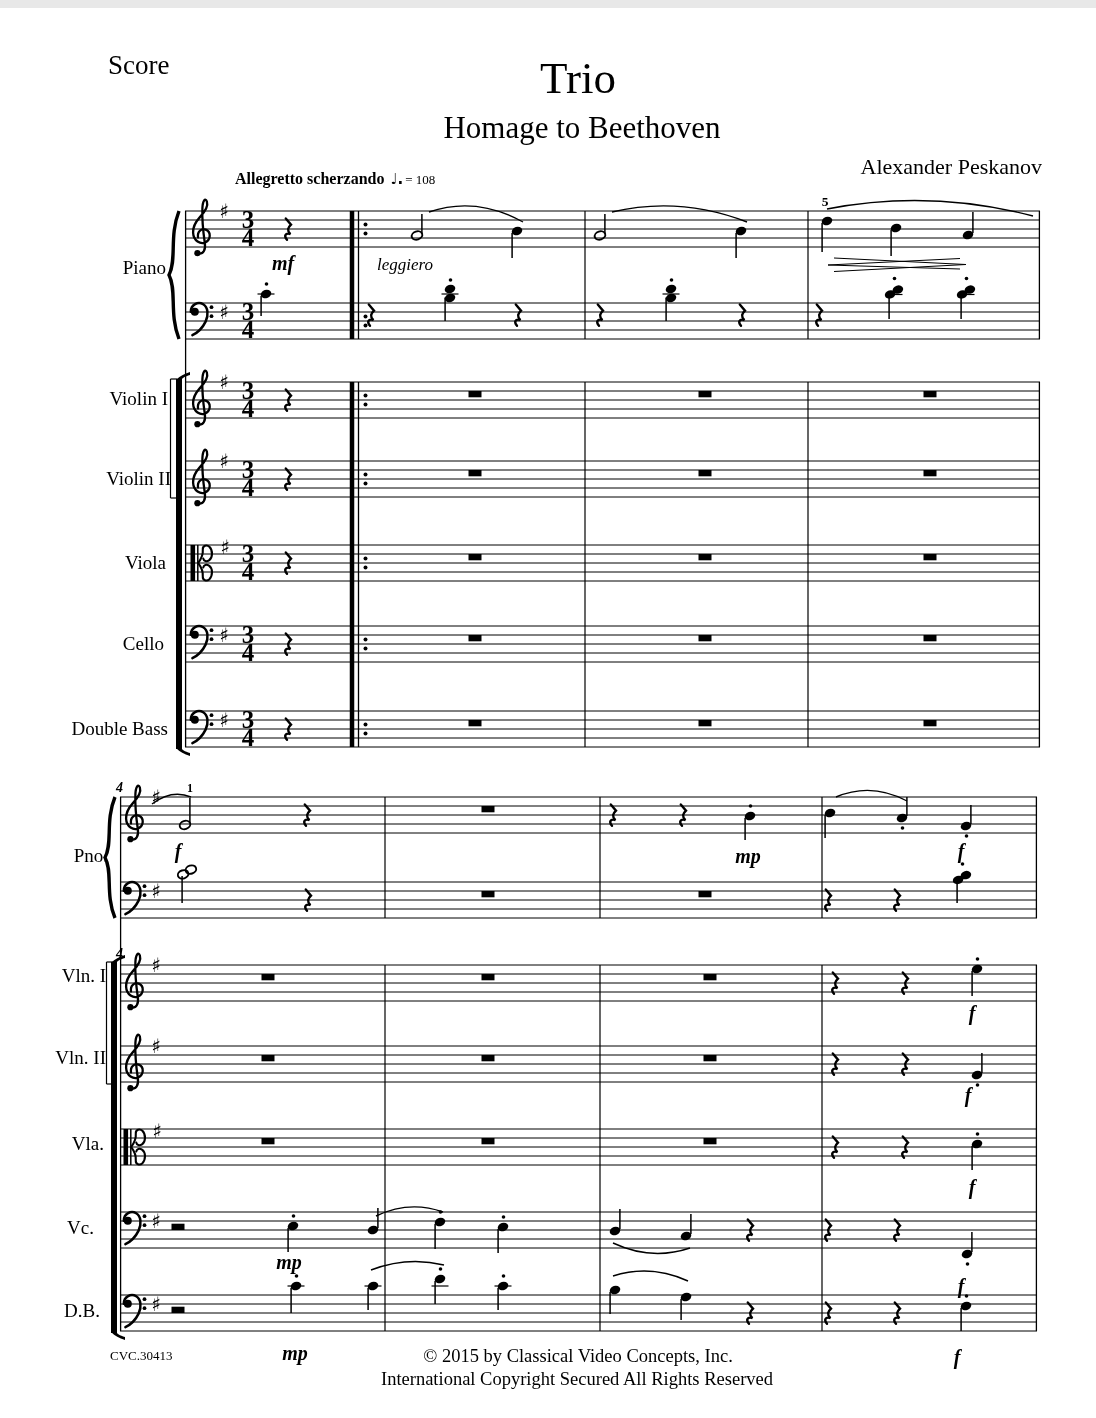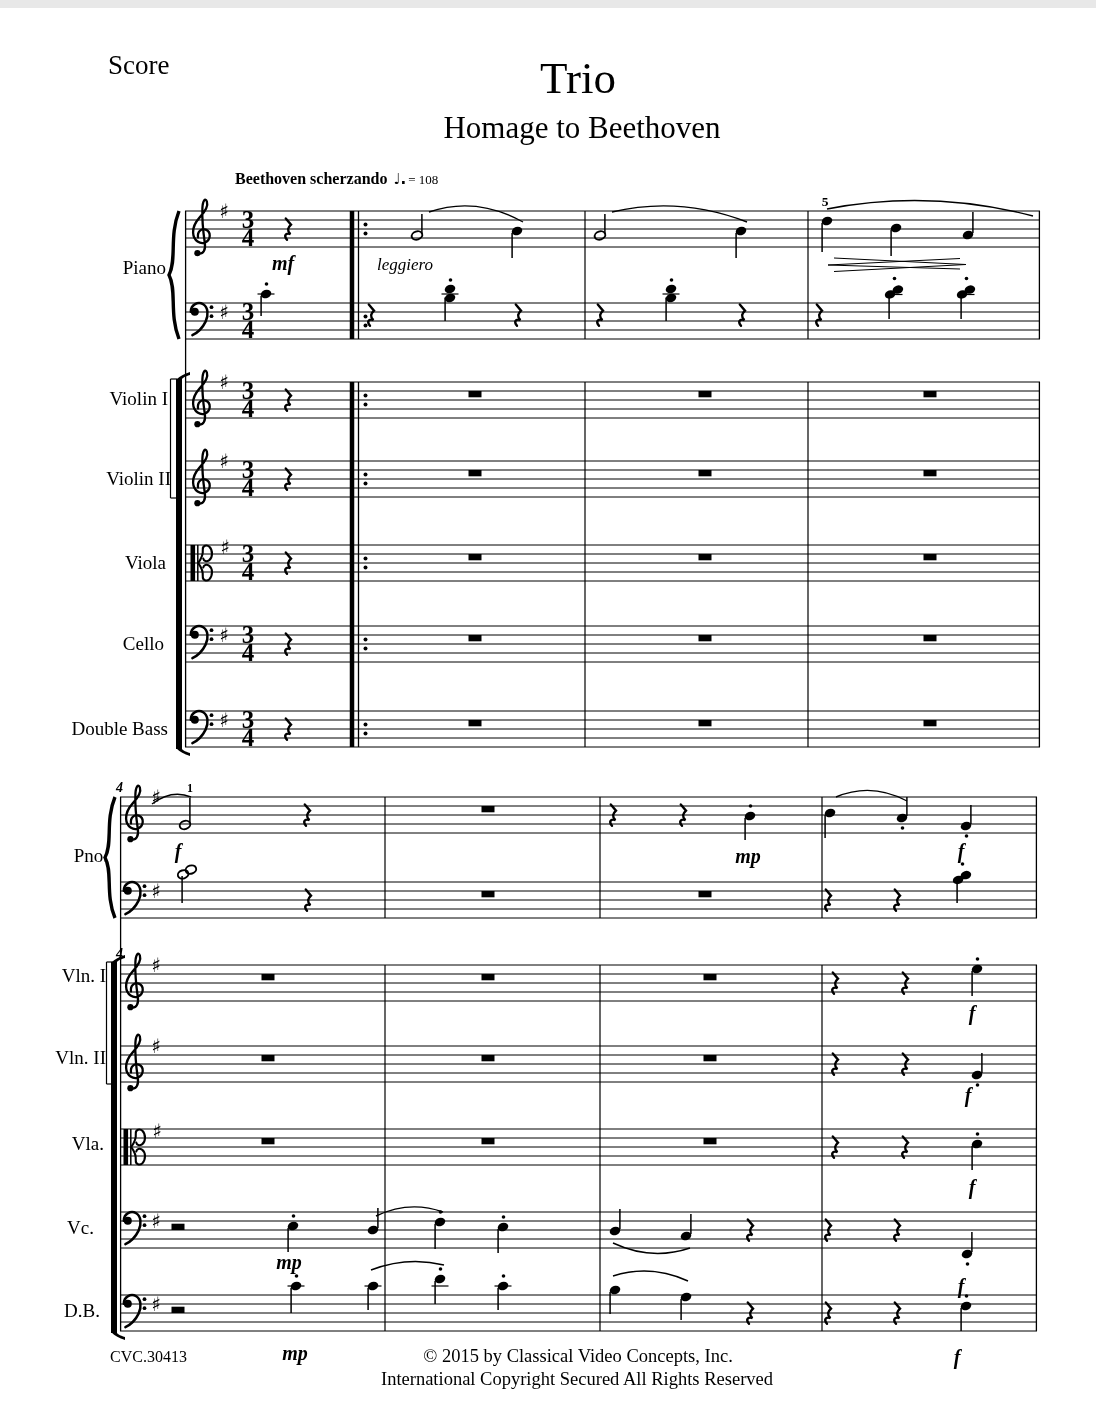--- a/index.html
+++ b/index.html
@@ -6,42 +6,43 @@
   .page{position:relative;width:1096px;height:1418px;margin:8px auto;background:#ffffff;
         font-family:"Liberation Serif", serif;color:#000;overflow:hidden;}
   .abs{position:absolute;}
   .hdr-score{left:108px;top:42px;font-size:27px;}
   .hdr-title{left:30px;width:1096px;top:44px;font-size:45px;text-align:center;}
   .hdr-subtitle{left:34px;width:1096px;top:102px;font-size:31px;text-align:center;}
   .hdr-composer{left:0;width:1042px;top:146px;font-size:22px;text-align:right;}
   .hdr-tempo{left:235px;top:162px;font-size:16px;font-weight:bold;}
   .hdr-tempo .tempo-note{font-family:"DejaVu Sans",sans-serif;font-weight:bold;font-size:15px;padding-left:6px;}
   .hdr-tempo .tempo-eq{font-weight:normal;font-size:13px;padding-left:2px;text-align:right;}
-  .ftr-catalog{left:110px;top:1340px;font-size:16px;}
+  .ftr-catalog{left:110px;top:1340px;font-size:13px;}
   .ftr-copy{left:30px;width:1096px;top:1338px;font-size:18.5px;text-align:center;}
   .ftr-rights{left:29px;width:1096px;top:1361px;font-size:18.5px;text-align:center;}
   svg text{fill:#000;}
   .t-lbl{font:19px "Liberation Serif",serif;}
   .t-dyn{font:italic 700 20px "Liberation Serif",serif;}
   .t-it{font:italic 17px "Liberation Serif",serif;}
   .t-num{font:700 13.5px "Liberation Serif",serif;}
   .t-mnum{font:italic 700 14px "Liberation Serif",serif;}
   .t-fing{font:700 12px "Liberation Serif",serif;}
   .t-sharp{font:20px "DejaVu Sans",sans-serif;}
   .t-ts{font:700 25px "Liberation Serif",serif;}
 </style>
 </head>
 <body>
 
 <div class="page">
   <div class="abs hdr-score">Score</div>
   <div class="abs hdr-title">Trio</div>
   <div class="abs hdr-subtitle">Homage to Beethoven</div>
+  <div class="abs hdr-composer">Alexander Peskanov</div>
   <div class="abs hdr-tempo">
-    <span class="tempo-text">Beethoven scherzando</span><span class="tempo-note">♩.</span><span class="tempo-eq">= 108</span>
+    <span class="tempo-text">Allegretto scherzando</span><span class="tempo-note">♩.</span><span class="tempo-eq">= 108</span>
   </div>
 
   <svg id="score" width="1096" height="1418" viewBox="0 0 1096 1418" style="position:absolute;left:0;top:0;">
       <line x1="185" y1="203" x2="1040" y2="203" stroke="#000000" stroke-width="1"></line>
       <line x1="185" y1="212" x2="1040" y2="212" stroke="#000000" stroke-width="1"></line>
       <line x1="185" y1="221" x2="1040" y2="221" stroke="#000000" stroke-width="1"></line>
       <line x1="185" y1="230" x2="1040" y2="230" stroke="#000000" stroke-width="1"></line>
       <line x1="185" y1="239" x2="1040" y2="239" stroke="#000000" stroke-width="1"></line>
       <line x1="185" y1="295" x2="1040" y2="295" stroke="#000000" stroke-width="1"></line>
       <line x1="185" y1="304" x2="1040" y2="304" stroke="#000000" stroke-width="1"></line>

